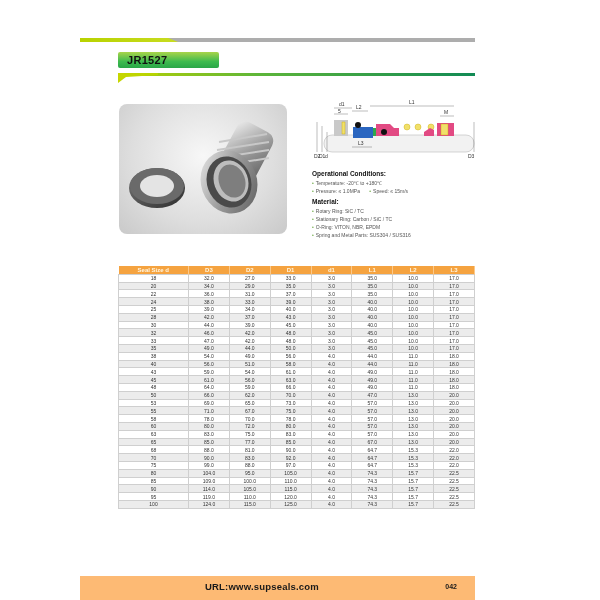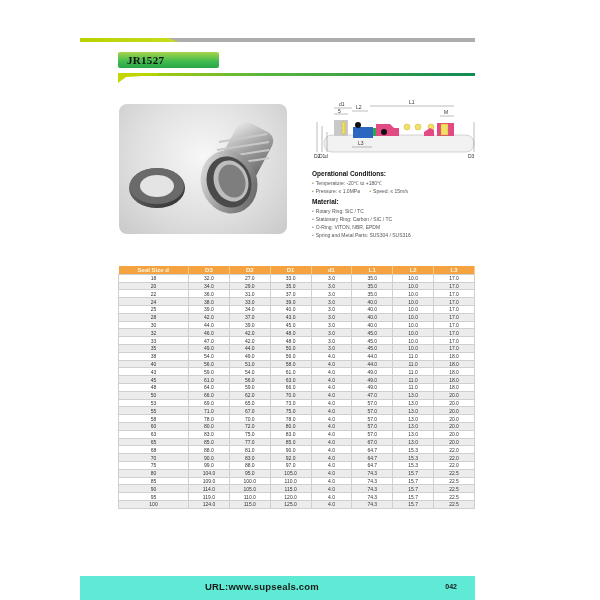--- a/index.html
+++ b/index.html
@@ -6,21 +6,21 @@
   html, body { width:600px; height:600px; background:#ffffff; overflow:hidden; font-family:"Liberation Sans", sans-serif; }
   .page { position:relative; width:600px; height:600px; }
 
   
   .top-bar { position:absolute; left:80px; top:38px; width:395px; height:4px; background:#adadad; }
   .top-bar-green { position:absolute; left:80px; top:38px; width:98px; height:4px;
     background:linear-gradient(90deg,#b8d200,#c8dc20); clip-path:polygon(0 0, 90% 0, 100% 100%, 0 100%); }
 
   .title-pill { position:absolute; left:118px; top:52px; width:101px; height:16px; border-radius:2px;
     background:linear-gradient(180deg,#a9d44a 0%,#3dba4f 60%,#2aa648 100%);
-    display:flex; align-items:center; padding-left:9px;font-family:Liberation Serif, serif; }
+    display:flex; align-items:center; padding-left:9px; }
   .title-pill span { font-weight:bold; font-size:11px; color:#111; letter-spacing:0.3px; }
 
   .green-line { position:absolute; left:118px; top:73px; width:357px; height:3px;
     background:linear-gradient(90deg,#bcd300 0%,#5cb53a 40%,#118a55 100%); }
   .green-swoosh { position:absolute; left:118px; top:73px; width:40px; height:10px;
     background:linear-gradient(90deg,#c6d600,#b6d400); clip-path:polygon(0 0,100% 0,100% 20%, 20% 40%, 0 100%); }
 
   
   .photo { position:absolute; left:119px; top:104px; width:168px; height:130px; border-radius:8px;
     background:radial-gradient(ellipse at 50% 40%, #f7f7f7 0%, #dedede 60%, #c9c9c9 100%); overflow:hidden; }
@@ -40,21 +40,21 @@
   .seal-table { position:absolute; left:118px; top:266px; width:357px; border-collapse:collapse; table-layout:fixed; }
   .seal-table th { background:#f5a340; color:#fff6e0; font-size:6px; font-weight:bold; height:8.4px; padding:0;
     border-right:1px solid #fbc98a; text-align:center; }
   .seal-table td { font-size:5px; color:#333; height:7.8px; padding:0; text-align:center;
     border:1px solid #cfcfcf; }
   .seal-table tr.alt td { background:#ececec; }
   .seal-table tr td { background:#ffffff; }
   .seal-table col.c0 { width:70px; }
 
   
-  .footer { position:absolute; left:80px; top:576px; width:395px; height:24px; background:#5eead4; }
+  .footer { position:absolute; left:80px; top:576px; width:395px; height:24px; background:#fdba74; }
   .footer-url { position:absolute; left:125px; top:5px; font-size:9.5px; font-weight:bold; color:#1a1a1a; letter-spacing:0.2px; }
   .footer-page { position:absolute; right:18px; top:7px; font-size:7px; font-weight:bold; color:#1a1a1a; }
 </style>
 </head>
 <body>
 
 <div class="page">
 
   <div class="top-bar"></div>
   <div class="top-bar-green"></div>

